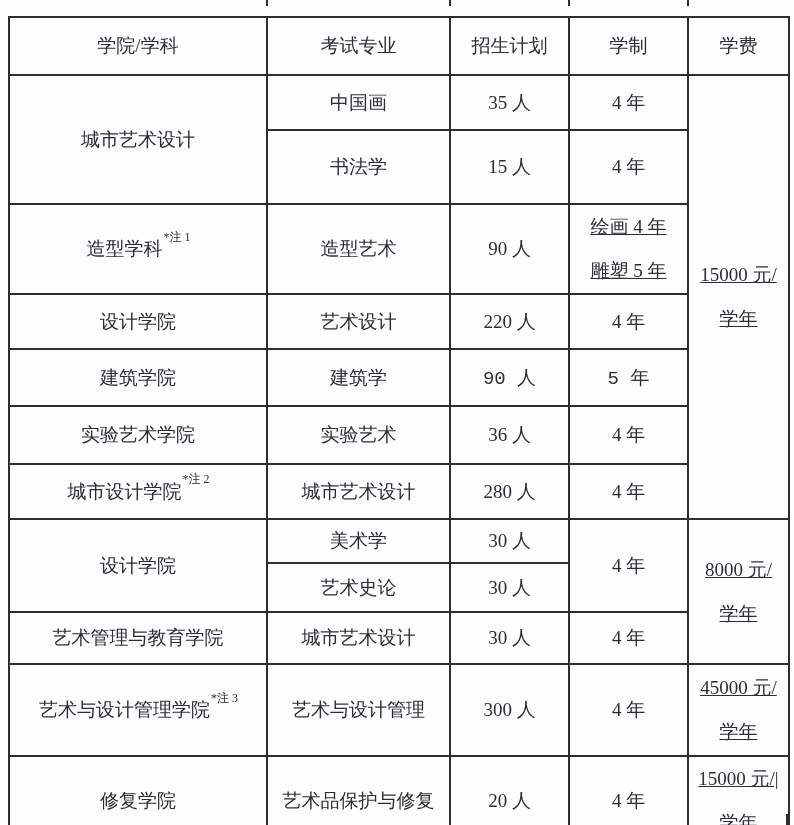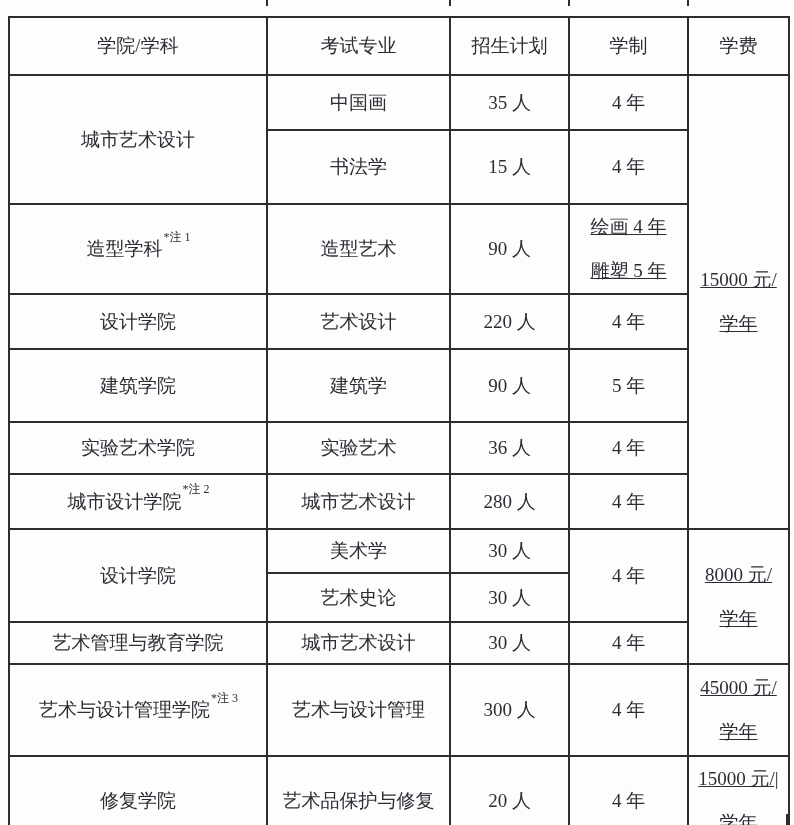--- a/index.html
+++ b/index.html
@@ -35,26 +35,26 @@
     color: var(--text);
     padding: 0;
     overflow: hidden;
   }
   
   .rh-h  { height: 58px; }
   .rh-1  { height: 55px; }
   .rh-2  { height: 74px; }
   .rh-3  { height: 90px; }
   .rh-4  { height: 55px; margin-top: 12px; }
-  .rh-5  { height: 73px; }
-  .rh-6  { height: 52px; padding-left: 9px; }
+  .rh-5  { height: 57px; font-family: Liberation Mono, monospace; }
+  .rh-6  { height: 58px; padding-left: 9px; }
   .rh-7  { height: 55px; }
   .rh-8  { height: 44px; }
   .rh-9  { height: 49px; }
-  .rh-10 { height: 42px; }
+  .rh-10 { height: 52px; }
   .rh-11 { height: 92px; }
   .rh-12 { height: 86px; }
 
   .cell-line { display: block; line-height: 2.32; text-decoration: underline; }
   sup.note {
     font-size: 12px;
     line-height: 0;
     position: relative;
     top: -7px;
     left: 1px;

